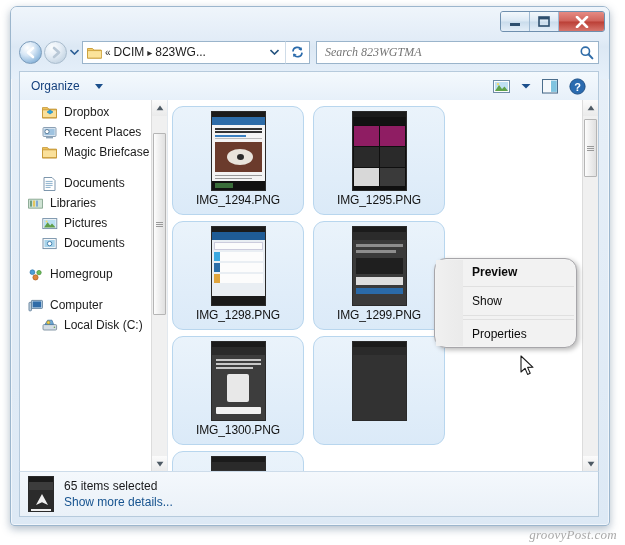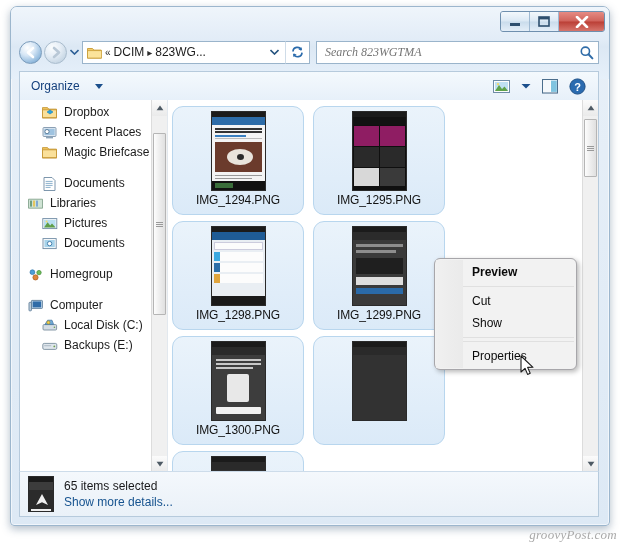--- a/index.html
+++ b/index.html
@@ -161,21 +161,21 @@
   .tile-label { font-size: 12px; color:#121212; margin-top: 2px; letter-spacing:-0.1px; }
 
   
   .ph-status { position:absolute; left:0; right:0; top:0; height:5px; background:#1b1b1b; }
   .ph-bar { position:absolute; left:0; right:0; top:5px; height:8px; }
   .ph-body { position:absolute; left:0; right:0; top:13px; bottom:0; }
 
   
   #ctxmenu {
     position:absolute; left: 266px; top: 158px; width: 143px;
-    background:#f2f2f2; border:1px solid #a7a6aa; border-radius:6px;
+    background:#f2f2f2; border:1px solid #a7a6aa; border-radius:12px;
     box-shadow: 2px 2px 5px rgba(0,0,0,0.28);
     padding: 2px 0; z-index: 50;
   }
   #ctxmenu::before {
     content:""; position:absolute; left:1px; top:1px; bottom:1px; width:27px;
     background: linear-gradient(to right,#f0f0f0,#eaeaea);
   }
   .mi {
     position:relative; height: 22px; display:flex; align-items:center;
     padding-left: 37px; font-size: 12px; color:#0b0b0b;
@@ -426,30 +426,20 @@
           <div class="nav-item">
             <span class="nav-ico">
               <svg width="16" height="15">
                 <rect x="1" y="6.6" width="13.6" height="5.4" rx="1" fill="#d4dde5" stroke="#7b8e9e" stroke-width="0.9"></rect>
                 <circle cx="12.4" cy="9.3" r="0.8" fill="#6c9e4c"></circle>
                 <path d="M3 6.4 l2.6 -4.2 l4.4 0 l1.6 4.2 z" fill="#6fa9d8" stroke="#3f739e" stroke-width="0.7"></path>
                 <circle cx="6.4" cy="4.4" r="1.5" fill="#f3d24f" stroke="#b59424" stroke-width="0.7"></circle>
               </svg>
             </span>
             <span>Local Disk (C:)</span>
-          </div>
-          <div class="nav-item">
-            <span class="nav-ico">
-              <svg width="16" height="15">
-                <rect x="0.8" y="5.4" width="14" height="6" rx="1.4" fill="#dfe6ec" stroke="#7b8e9e" stroke-width="0.9"></rect>
-                <rect x="2.2" y="7" width="7" height="1.3" fill="#b7c3cd"></rect>
-                <circle cx="12.3" cy="8.4" r="0.9" fill="#6c9e4c"></circle>
-              </svg>
-            </span>
-            <span>Backups (E:)</span>
           </div>
         </div>
       <div class="vscroll">
         <div class="arrow up">
           <svg width="8" height="6">
               <path d="M4 0.6 L7.4 5.2 L0.6 5.2 z" fill="#4e5a64"></path>
             </svg>
         </div>
         <div class="thumb" style="top:33px;height:182px;">
           <div class="grip">
@@ -583,23 +573,20 @@
             </svg>
         </div>
       </div>
 
       <div id="ctxmenu">
           <div class="mi bold">
             <span>Preview</span>
           </div>
           <div class="msep"></div>
           <div class="mi">
-            <span>Cut</span>
-          </div>
-          <div class="mi">
             <span>Show</span>
           </div>
           <div class="msep"></div>
           <div class="msep"></div>
           <div class="mi">
             <span>Properties</span>
           </div>
         </div>
 
       <div id="cursor">

